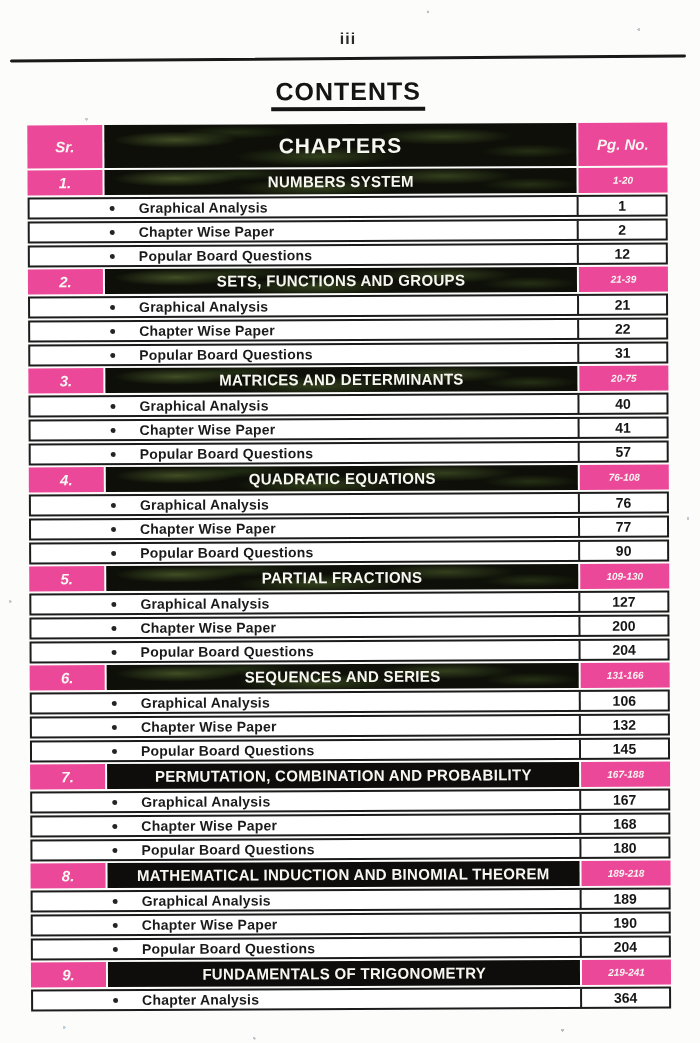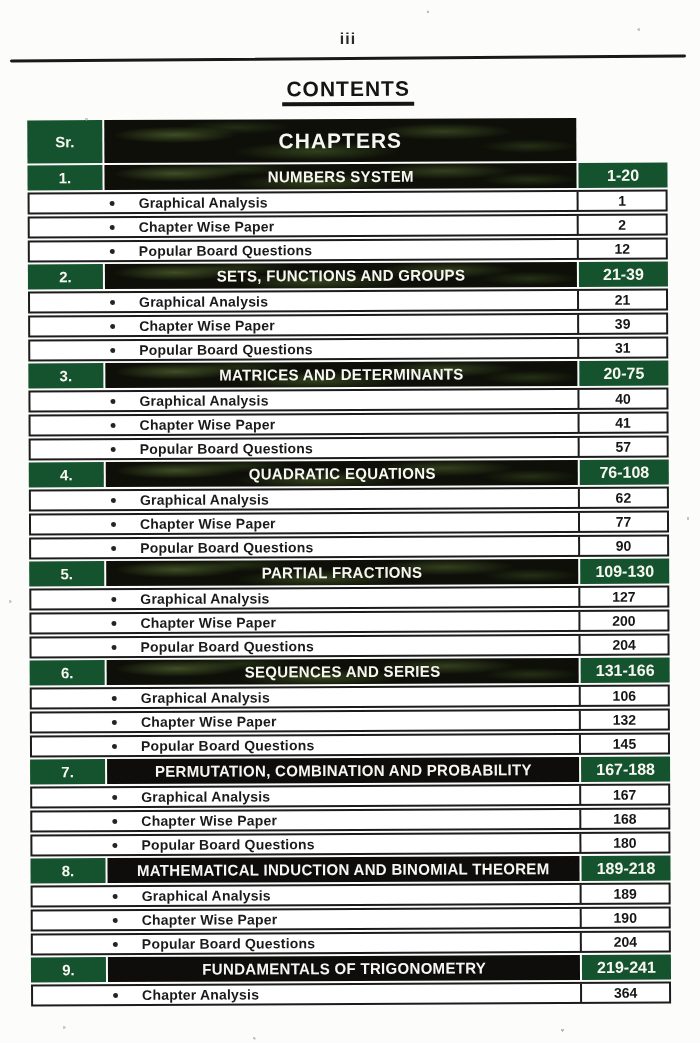--- a/index.html
+++ b/index.html
@@ -12,49 +12,49 @@
   .folio{
     text-align:center;padding-top:30px;font-size:16px;font-weight:bold;
     color:#2a2a2a;letter-spacing:1px;
   }
   .top-rule{
     width:676px;height:3px;background:#191919;margin:9px auto 0;
     border-radius:2px;transform:rotate(-0.18deg);
   }
   .title-wrap{text-align:center;margin-top:17px;}
   .contents-title{
-    display:inline-block;font-size:21px;font-weight:bold;color:#151515;
+    display:inline-block;font-size:25px;font-weight:bold;color:#151515;
     letter-spacing:1px;border-bottom:4px solid #151515;padding:0 4px 1px;
   }
   .toc-table{width:640px;margin:13px 0 0 29px;}
   .row{
     display:grid;grid-template-columns:75px 472px 89px;column-gap:2px;
     margin-bottom:2px;
   }
   .cell{display:flex;align-items:center;justify-content:center;}
-  .sr-cell,.pg-cell{background:#14532d;color:#f7f6f1;font-weight:bold;}
+  .sr-cell,.pg-cell{background:#ec4899;color:#f7f6f1;font-weight:bold;font-style:italic;}
   .mid-cell{color:#f7f6f1;font-weight:bold;}
   .tex-green{
     background:
       radial-gradient(ellipse 90px 12px at 15% 35%, rgba(106,130,60,.55), rgba(0,0,0,0) 70%),
       radial-gradient(ellipse 120px 14px at 45% 75%, rgba(86,112,48,.50), rgba(0,0,0,0) 70%),
       radial-gradient(ellipse 100px 12px at 72% 30%, rgba(98,122,55,.45), rgba(0,0,0,0) 70%),
       radial-gradient(ellipse 70px 10px at 90% 65%, rgba(74,96,40,.40), rgba(0,0,0,0) 70%),
       radial-gradient(ellipse 80px 10px at 28% 18%, rgba(60,82,34,.45), rgba(0,0,0,0) 70%),
       #0d0f08;
   }
   .tex-black{background:#0e0d0b;}
   .header-row{height:43px;}
   .header-row .sr-cell{font-size:15px;}
   .header-row .mid-cell{font-size:21px;letter-spacing:1px;}
   .header-row .pg-cell{font-size:15px;}
   .chapter-bar{height:25px;}
   .ch-sr{font-size:15px;}
   .ch-title{font-size:15.5px;letter-spacing:.3px;white-space:nowrap;transform:scaleX(.97);}
-  .ch-pages{font-size:16px;}
+  .ch-pages{font-size:10px;}
   .item-row{
     width:640px;height:22px;box-sizing:border-box;margin-bottom:2px;
     background:#ffffff;border:2px solid #1c1c1c;
     display:flex;align-items:stretch;
   }
   .item-label-cell{
     flex:1;display:flex;align-items:center;padding-left:80px;
   }
   .bullet{
     width:5px;height:5px;border-radius:50%;background:#242424;
@@ -89,20 +89,21 @@
   <div class="top-rule"></div>
 
   <div class="title-wrap">
     <span class="contents-title">CONTENTS</span>
   </div>
 
   <div class="toc-table">
     <div class="row header-row">
       <div class="cell sr-cell">Sr.</div>
       <div class="cell mid-cell tex-green">CHAPTERS</div>
+      <div class="cell pg-cell">Pg. No.</div>
     </div>
     <div id="toc-body">
   <div class="row chapter-bar">
     <div class="cell sr-cell ch-sr">1.</div>
     <div class="cell mid-cell ch-mid tex-green">
       <span class="ch-title">NUMBERS SYSTEM</span>
     </div>
     <div class="cell pg-cell ch-pages">1-20</div>
   </div>
 
@@ -144,21 +145,21 @@
       <span class="item-label">Graphical Analysis</span>
     </div>
     <div class="item-page">21</div>
   </div>
 
   <div class="item-row">
     <div class="item-label-cell">
       <span class="bullet"></span>
       <span class="item-label">Chapter Wise Paper</span>
     </div>
-    <div class="item-page">39</div>
+    <div class="item-page">22</div>
   </div>
 
   <div class="item-row">
     <div class="item-label-cell">
       <span class="bullet"></span>
       <span class="item-label">Popular Board Questions</span>
     </div>
     <div class="item-page">31</div>
   </div>
 
@@ -200,21 +201,21 @@
       <span class="ch-title">QUADRATIC EQUATIONS</span>
     </div>
     <div class="cell pg-cell ch-pages">76-108</div>
   </div>
 
   <div class="item-row">
     <div class="item-label-cell">
       <span class="bullet"></span>
       <span class="item-label">Graphical Analysis</span>
     </div>
-    <div class="item-page">62</div>
+    <div class="item-page">76</div>
   </div>
 
   <div class="item-row">
     <div class="item-label-cell">
       <span class="bullet"></span>
       <span class="item-label">Chapter Wise Paper</span>
     </div>
     <div class="item-page">77</div>
   </div>
 

